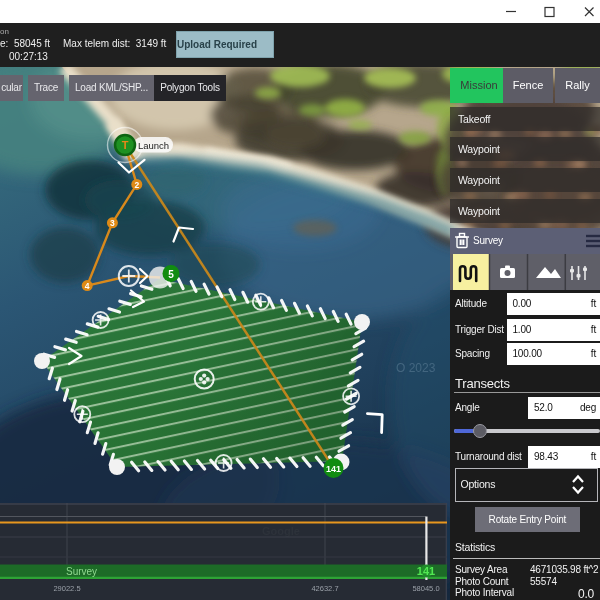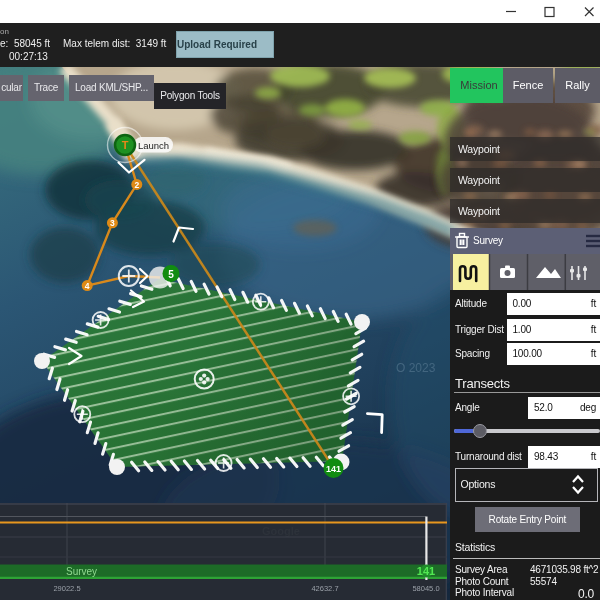--- a/index.html
+++ b/index.html
@@ -5,21 +5,21 @@
 *{margin:0;padding:0;box-sizing:border-box;}
 html,body{width:600px;height:600px;overflow:hidden;background:#000;}
 body{font-family:"Liberation Sans",sans-serif;}
 #app{position:relative;width:600px;height:600px;background:#1f1f1f;}
 .titlebar{position:absolute;left:0;top:0;width:600px;height:23px;background:#fff;}
 .topbar{position:absolute;left:0;top:23px;width:494px;height:44px;background:#1f1f1f;color:#eee;}
 .upbtn{position:absolute;left:176px;top:8px;width:98px;height:27px;background:#9cbcc6;border:1px solid #7fa3ad;color:#29424a;font-size:10px;font-weight:bold;text-align:left;line-height:25px;}
 #map{position:absolute;left:0;top:67px;}
 .ltabs{position:absolute;left:0;top:75px;height:26px;font-size:10px;color:#e9e9ec;letter-spacing:-0.2px;}
 .lbtn{position:absolute;top:0;height:26px;background:#65646e;text-align:center;line-height:26px;white-space:nowrap;overflow:hidden;}
-.ptools{position:absolute;top:8px;height:26px;background:#242428;text-align:center;line-height:26px;white-space:nowrap;}
+.ptools{position:absolute;top:0;height:26px;background:#242428;text-align:center;line-height:26px;white-space:nowrap;}
 .rtabs{position:absolute;top:68px;height:35px;font-size:11px;}
 .rtab{position:absolute;top:0;height:35px;text-align:center;line-height:35px;}
 .mrow{position:absolute;left:450px;width:150px;background:rgba(44,42,40,0.72);color:#f2f2f2;font-size:10.5px;line-height:24px;padding-left:8px;letter-spacing:-0.2px;}
 .spanel{position:absolute;left:450px;top:228px;width:150px;height:372px;background:#1b1b1b;color:#f2f2f2;font-size:10px;letter-spacing:-0.2px;}
 .shead{position:absolute;left:0;top:0;width:150px;height:26px;background:#5c5f75;}
 .irow{position:absolute;left:0;top:26px;width:150px;height:36px;background:#5f5f68;}
 .ibtn{position:absolute;top:0;height:36px;}
 .frow{position:absolute;left:0;width:150px;height:22px;}
 .flab{position:absolute;left:5px;top:0;line-height:22px;color:#f0f0f0;}
 .fbox{position:absolute;height:22px;background:#fff;color:#111;}
@@ -272,20 +272,21 @@
 <div class="lbtn" style="left:28px;width:36px;">Trace</div>
 <div class="lbtn" style="left:69px;width:85px;">Load KML/SHP...</div>
 <div class="ptools" style="left:154px;width:72px;">Polygon Tools</div>
 </div>
 
 <div class="rtabs">
 <div class="rtab" style="left:450px;width:58px;background:#22c55e;color:#3a3a3a;">Mission</div>
 <div class="rtab" style="left:503px;width:50px;background:#5d5c66;color:#fff;">Fence</div>
 <div class="rtab" style="left:555px;width:45px;background:#5d5c66;color:#fff;">Rally</div>
 </div>
+<div class="mrow" style="top:107px;height:24px;">Takeoff</div>
 <div class="mrow" style="top:137px;height:24px;">Waypoint</div>
 <div class="mrow" style="top:168px;height:24px;">Waypoint</div>
 <div class="mrow" style="top:199px;height:24px;">Waypoint</div>
 
 <div class="spanel">
 <div class="shead">
 <svg width="150" height="26">
 <g stroke="#fff" stroke-width="1.4" fill="none">
 <rect x="7" y="9" width="10" height="10.5" rx="1"></rect>
 <line x1="5" y1="9" x2="19" y2="9"></line>

